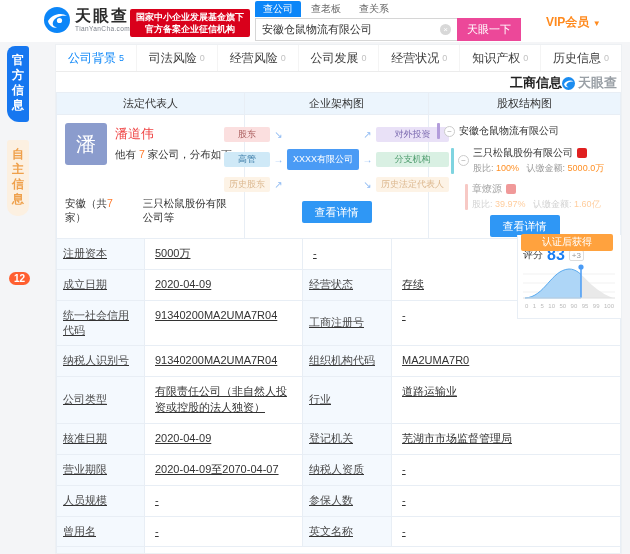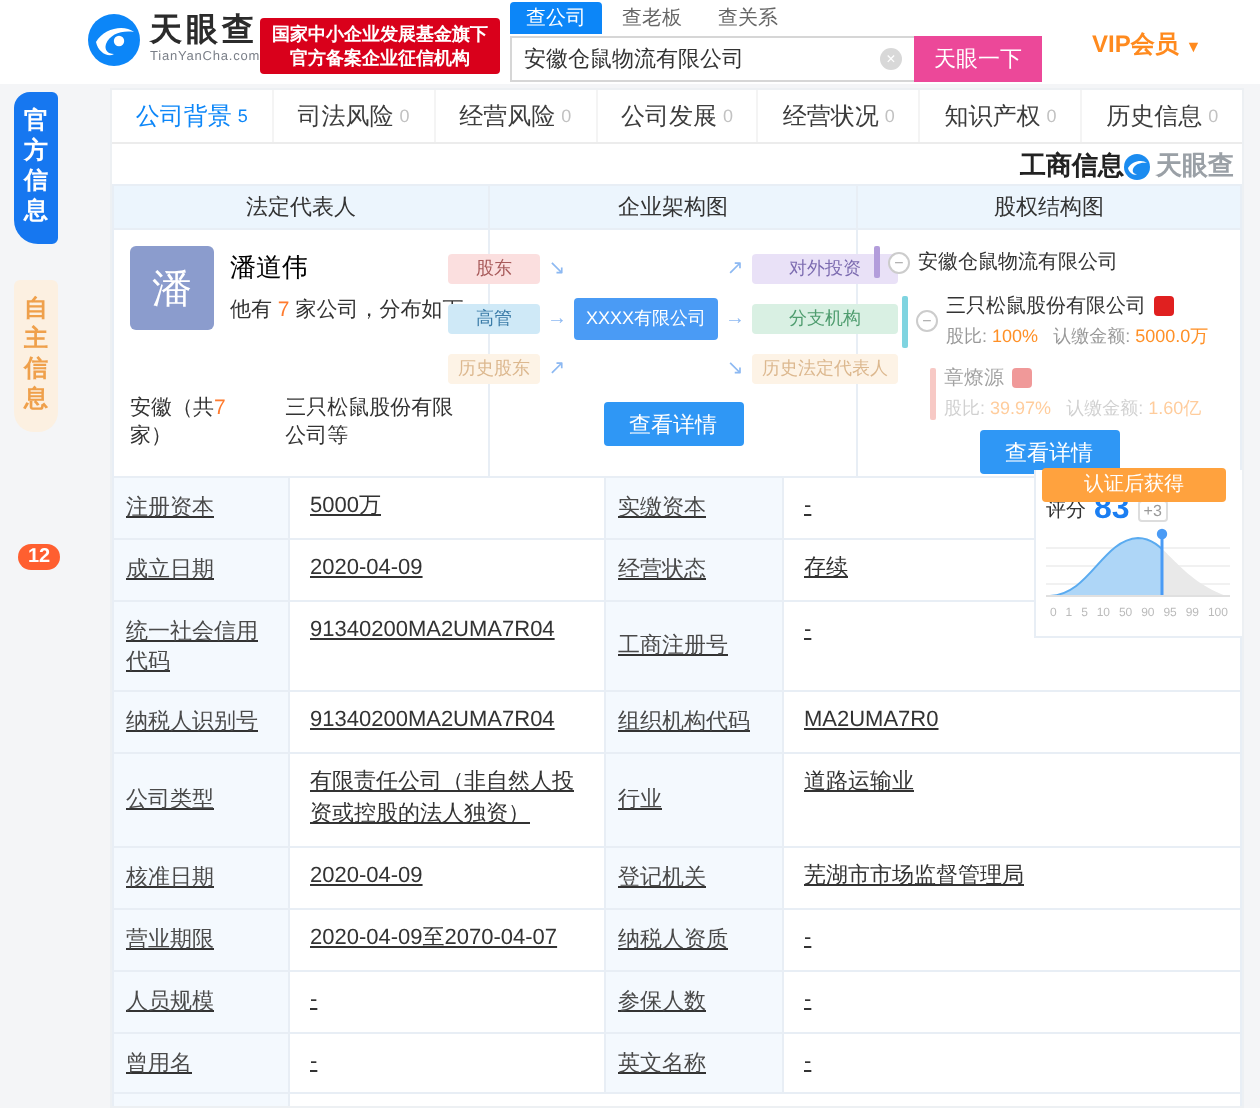--- a/index.html
+++ b/index.html
@@ -46,21 +46,21 @@
   .watermark { display:flex; align-items:center; gap:3px; font-size:13px; font-weight:bold; color:#9aa0a6; }
 
   
   .itable { border-left:1px solid #e8eef5; border-top:1px solid #e8eef5; font-size:11px; position:relative; }
   .trow3 { display:grid; grid-template-columns:188px 184px 1fr; }
   .hcell { background:#ecf5fd; border-right:1px solid #e8eef5; border-bottom:1px solid #e8eef5; text-align:center; padding:3px 0; color:#333; }
   .bcell { border-right:1px solid #e8eef5; border-bottom:1px solid #e8eef5; padding:8px 8px 6px; position:relative; height:124px; }
 
   .rep-top { display:flex; gap:8px; }
   .avatar { width:42px; height:42px; background:#8b9ccd; border-radius:3px; color:#fff; font-size:20px; display:flex; align-items:center; justify-content:center; flex:none; }
-  .rep-name { color:#000000; font-size:13px; cursor:pointer; margin-top:2px; }
+  .rep-name { color:#ef4444; font-size:13px; cursor:pointer; margin-top:2px; }
   .rep-desc { font-size:10.5px; color:#333; margin-top:5px; }
   .num-org { color:#ff7b2e; }
   .rep-bottom { display:flex; gap:22px; margin-top:32px; font-size:10.5px; color:#333; }
 
   .orgmini { display:grid; grid-template-columns:auto 13px auto 13px auto; align-items:center; justify-content:center; row-gap:7px; column-gap:2px; margin-top:4px; }
   .chip { font-size:9px; padding:1px 5px; border-radius:2px; white-space:nowrap; text-align:center; }
   .chip-sh { background:#fbdfdf; color:#a85b5b; }
   .chip-gg { background:#cfe9f7; color:#3b7ca8; }
   .chip-faded { background:#fdf3e6; color:#dcb88f; }
   .chip-inv { background:#e9e1f7; color:#7c6bb0; }
@@ -279,21 +279,20 @@
               </div>
             </div>
           </div>
           <button class="viewbtn" style="margin-top:4px;">查看详情</button>
         </div>
       </div>
 
       <div class="frow">
         <div class="fl">注册资本</div>
         <div class="fv">5000万</div>
-        <div class="fl">实缴资本</div>
         <div class="fv">-</div>
       </div>
       <div class="frow">
         <div class="fl">成立日期</div>
         <div class="fv">2020-04-09</div>
         <div class="fl">经营状态</div>
         <div class="fv">存续</div>
       </div>
       <div class="frow">
         <div class="fl">统一社会信用代码</div>

